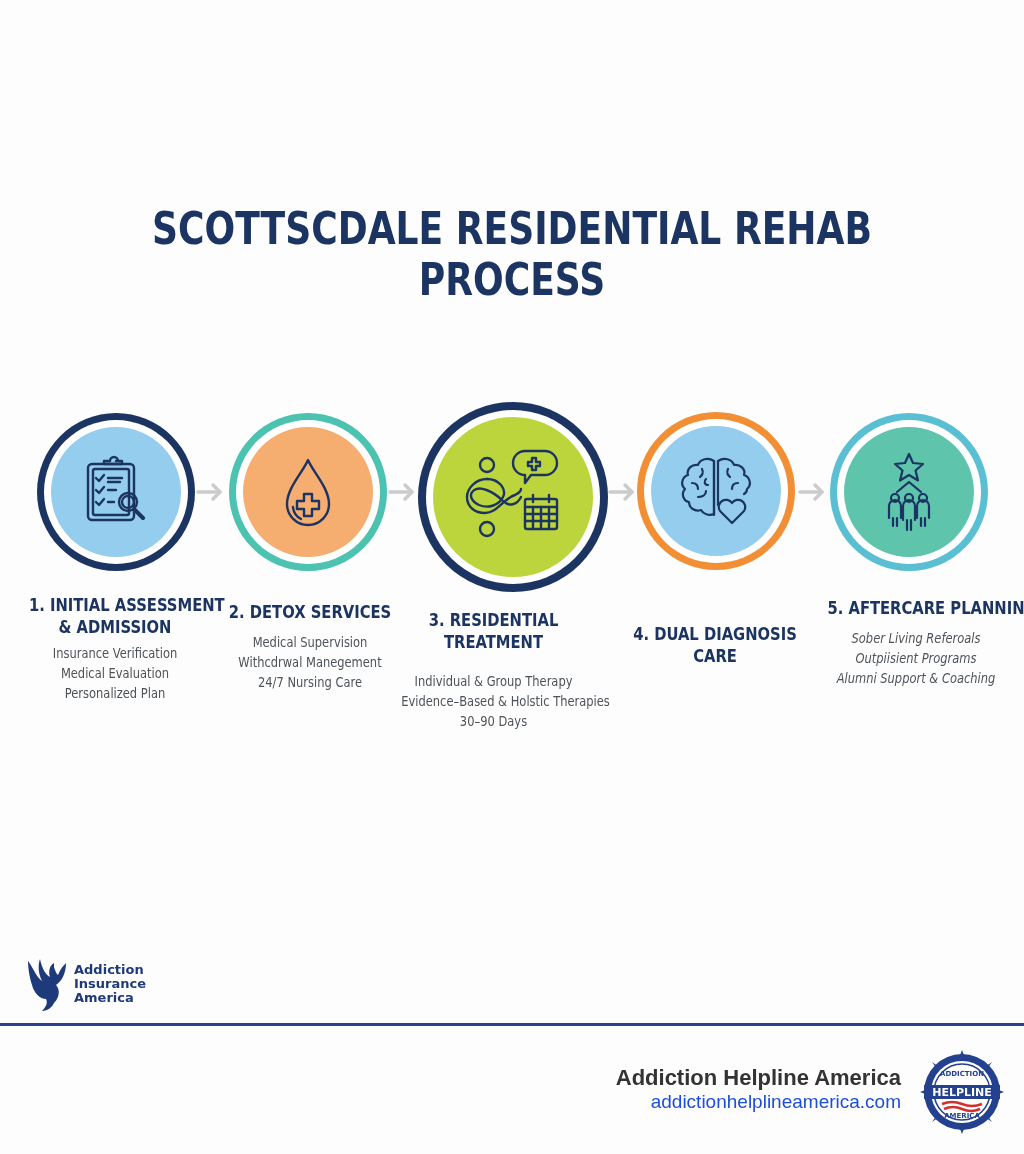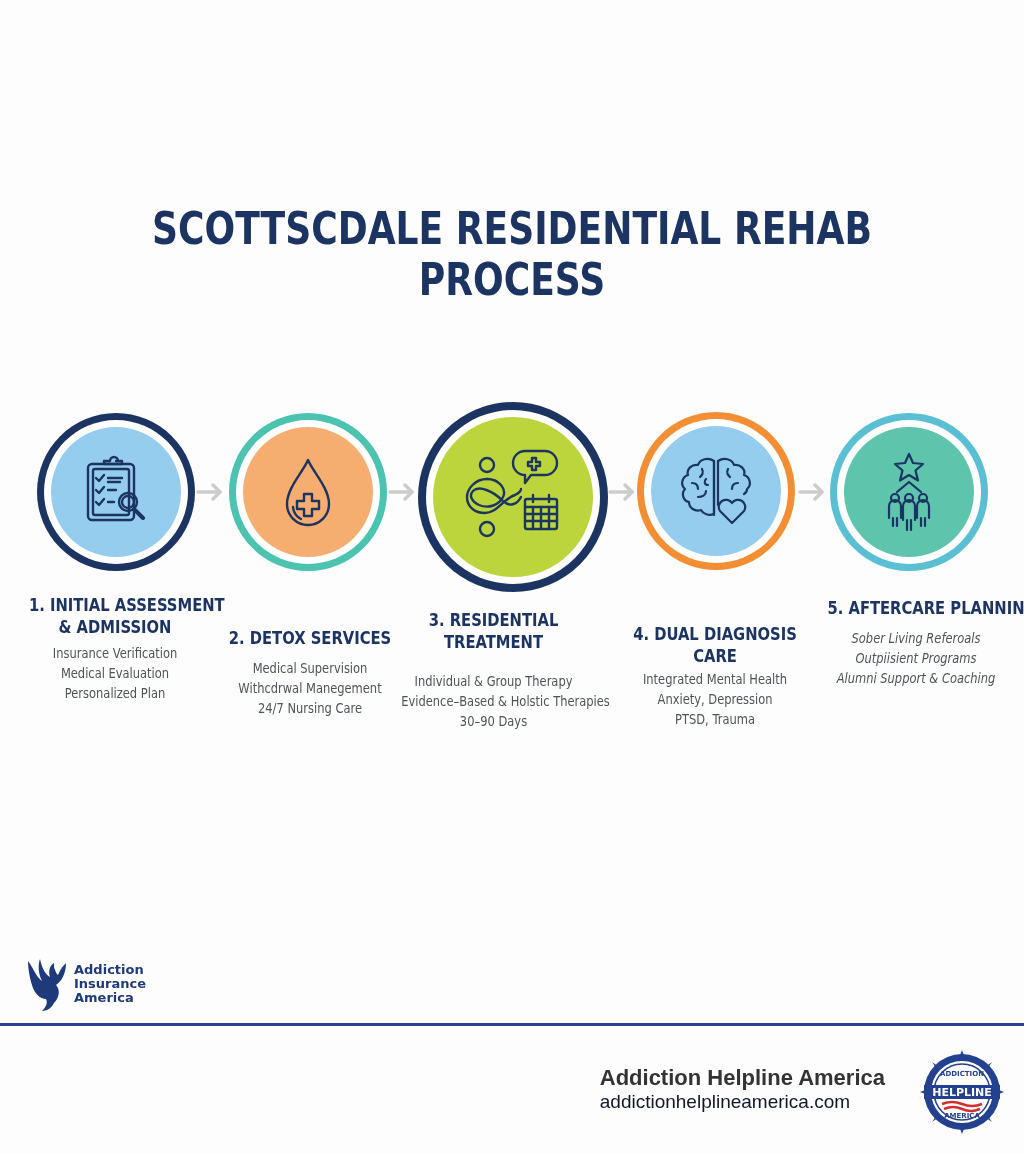--- a/index.html
+++ b/index.html
@@ -29,23 +29,23 @@
   .step-line {
     display: block; font-family: "DejaVu Sans", sans-serif; font-size: 14px; line-height: 20px;
     color: #4e5358; transform: scaleX(0.82); transform-origin: center top; white-space: nowrap;
   }
 
   .brand-logo { position: absolute; left: 24px; top: 955px; display: flex; align-items: center; gap: 4px; }
   .brand-logo .name { display: flex; flex-direction: column; font-family: "DejaVu Sans", sans-serif; font-size: 13px; line-height: 14px; color: #1e3a7a; font-weight: bold; }
 
   .rule { position: absolute; left: 0; top: 1023px; width: 1024px; height: 3px; background: #2a4190; }
 
-  .footer-text { position: absolute; right: 139px; top: 1065px; }
+  .footer-text { position: absolute; right: 123px; top: 1065px; text-align: right; }
   .footer-name { display: block; font-family: "Liberation Sans", sans-serif; font-weight: bold; font-size: 22px; color: #333333; line-height: 26px; }
-  .footer-url { display: block; font-family: "Liberation Sans", sans-serif; font-size: 19px; color: #0f172a; line-height: 22px; }
+  .footer-url { display: block; font-family: "Liberation Sans", sans-serif; font-size: 19px; color: #1d4ed8; line-height: 22px; }
 
   .seal { position: absolute; left: 920px; top: 1050px; width: 84px; height: 84px; }
 </style>
 </head>
 <body>
 
 <h1 class="title">SCOTTSCDALE RESIDENTIAL REHAB PROCESS</h1>
 
 <div class="step-circle" style="left:37px; top:413px; width:158px; height:158px; background:#1c3461;">
   <div class="gap" style="width:144px; height:144px;">
@@ -165,21 +165,21 @@
 <div class="step-text" style="left:10px; top:594px; width:210px;">
   <span class="step-title">1. INITIAL ASSESSMENT</span>
   <span class="step-title">&amp; ADMISSION</span>
   <div class="step-lines">
     <span class="step-line">Insurance Verification</span>
     <span class="step-line">Medical Evaluation</span>
     <span class="step-line">Personalized Plan</span>
   </div>
 </div>
 
-<div class="step-text" style="left:210px; top:627px; width:200px;">
+<div class="step-text" style="left:210px; top:601px; width:200px;">
   <span class="step-title">2. DETOX SERVICES</span>
   <div class="step-lines" style="margin-top:9px;">
     <span class="step-line">Medical Supervision</span>
     <span class="step-line">Withcdrwal Manegement</span>
     <span class="step-line">24/7 Nursing Care</span>
   </div>
 </div>
 
 <div class="step-text" style="left:381px; top:609px; width:225px;">
   <span class="step-title">3. RESIDENTIAL</span>
@@ -187,25 +187,20 @@
   <div class="step-lines" style="margin-top:18px;">
     <span class="step-line">Individual &amp; Group Therapy</span>
     <span class="step-line">Evidence–Based &amp; Holstic Therapies</span>
     <span class="step-line">30–90 Days</span>
   </div>
 </div>
 
 <div class="step-text" style="left:615px; top:623px; width:200px;">
   <span class="step-title">4. DUAL DIAGNOSIS</span>
   <span class="step-title">CARE</span>
-  <div class="step-lines" style="margin-top:2px;">
-    <span class="step-line">Integrated Mental Health</span>
-    <span class="step-line">Anxiety, Depression</span>
-    <span class="step-line">PTSD, Trauma</span>
-  </div>
 </div>
 
 <div class="step-text" style="left:808px; top:597px; width:216px;">
   <span class="step-title">5. AFTERCARE PLANNING</span>
   <div class="step-lines" style="margin-top:9px;font-style:italic;">
     <span class="step-line">Sober Living Referoals</span>
     <span class="step-line">Outpiisient Programs</span>
     <span class="step-line">Alumni Support &amp; Coaching</span>
   </div>
 </div>

